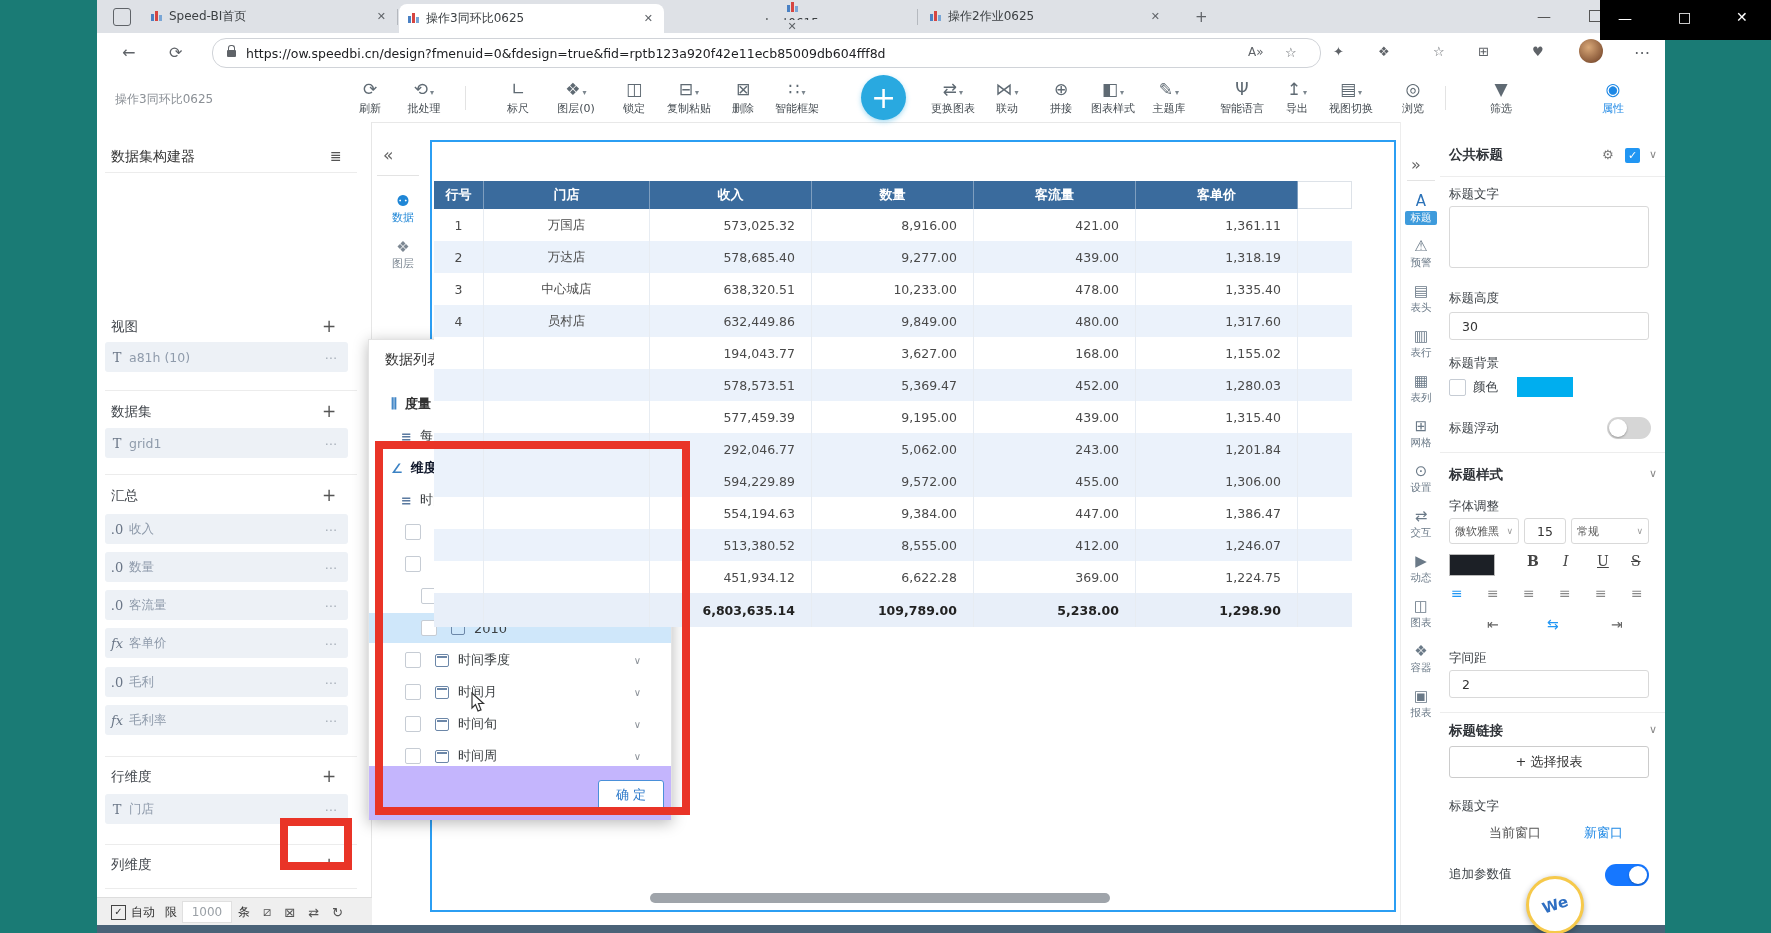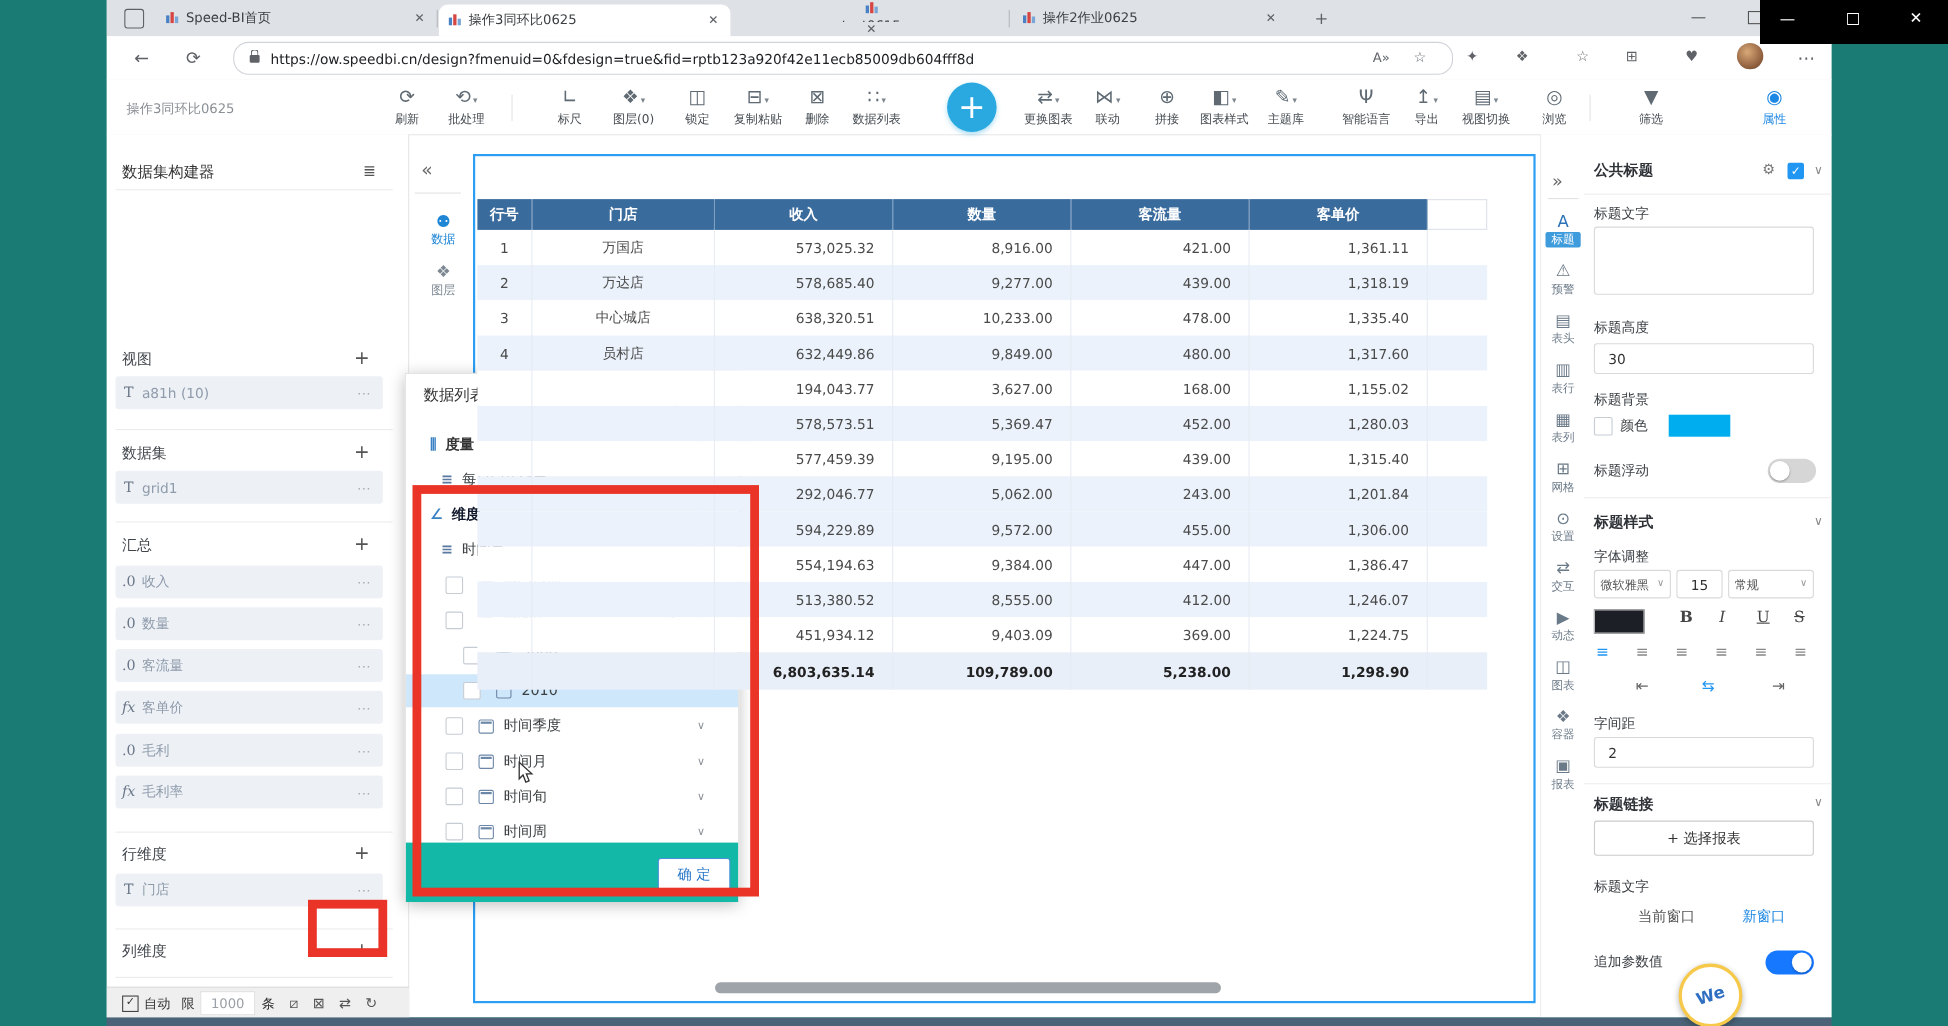--- a/index.html
+++ b/index.html
@@ -166,21 +166,21 @@
         <div class="titem" style="left: 558px; width: 68px;">
           <div class="ic">⊟<span class="dd">▾</span></div>
           <div class="lb">复制粘贴</div>
         </div>
         <div class="titem" style="left: 612px; width: 68px;">
           <div class="ic">⊠</div>
           <div class="lb">删除</div>
         </div>
         <div class="titem" style="left: 666px; width: 68px;">
           <div class="ic">∷<span class="dd">▾</span></div>
-          <div class="lb">数据列表</div>
+          <div class="lb">智能框架</div>
         </div>
         <div class="tsep" style="left: 368px;"></div>
         <div class="abs" style="left: 764px; top: 3px; width: 45px; height: 45px; border-radius: 50%; background: rgb(41, 169, 224); color: rgb(255, 255, 255); font-size: 30px; display: flex; align-items: center; justify-content: center; box-shadow: rgba(41, 169, 224, 0.4) 0px 2px 5px;">+</div>
         <div class="titem" style="left: 822px; width: 68px;">
           <div class="ic">⇄<span class="dd">▾</span></div>
           <div class="lb">更换图表</div>
         </div>
         <div class="titem" style="left: 876px; width: 68px;">
           <div class="ic">⋈<span class="dd">▾</span></div>
           <div class="lb">联动</div>
@@ -412,21 +412,21 @@
           <div class="tcell ctr" style="width: 166px;"></div>
           <div class="tcell num" style="width: 162px;">513,380.52</div>
           <div class="tcell num" style="width: 162px;">8,555.00</div>
           <div class="tcell num" style="width: 162px;">412.00</div>
           <div class="tcell num" style="width: 162px;">1,246.07</div>
         </div>
         <div class="trow" style="height: 32px; background: rgb(255, 255, 255);">
           <div class="tcell ctr" style="width: 50px;"></div>
           <div class="tcell ctr" style="width: 166px;"></div>
           <div class="tcell num" style="width: 162px;">451,934.12</div>
-          <div class="tcell num" style="width: 162px;">9,403.09</div>
+          <div class="tcell num" style="width: 162px;">6,622.28</div>
           <div class="tcell num" style="width: 162px;">369.00</div>
           <div class="tcell num" style="width: 162px;">1,224.75</div>
         </div>
         <div class="trow" style="height: 34px; background: rgb(232, 239, 249); font-weight: 700;">
           <div class="tcell ctr" style="width: 50px; color: rgb(34, 34, 34); font-weight: 700;"></div>
           <div class="tcell ctr" style="width: 166px; color: rgb(34, 34, 34); font-weight: 700;"></div>
           <div class="tcell num" style="width: 162px; color: rgb(34, 34, 34); font-weight: 700;">6,803,635.14</div>
           <div class="tcell num" style="width: 162px; color: rgb(34, 34, 34); font-weight: 700;">109,789.00</div>
           <div class="tcell num" style="width: 162px; color: rgb(34, 34, 34); font-weight: 700;">5,238.00</div>
           <div class="tcell num" style="width: 162px; color: rgb(34, 34, 34); font-weight: 700;">1,298.90</div>
@@ -502,21 +502,21 @@
             <span>时间旬</span>
             <span class="chev">∨</span>
           </div>
           <div class="treerow" style="top: 362px; padding-left: 36px; box-sizing: border-box;">
             <span class="cb" style="margin-right: 14px;"></span>
             <span class="cal" style="margin-right: 9px;"></span>
             <span>时间周</span>
             <span class="chev">∨</span>
           </div>
         </div>
-      <div class="abs" style="left:0;top:426px;width:302px;height:54px;background:#14b8a6">
+      <div class="abs" style="left:0;top:426px;width:302px;height:54px;background:#c4b5fd">
         <div class="abs" style="left:229px;top:14px;width:64px;height:28px;border:1px solid #4a90d9;border-radius:3px;color:#2b78c9;font-size:13px;display:flex;align-items:center;justify-content:center;background:#fff">确 定</div>
       </div>
     </div>
 
     <div id="rightstrip">
       <div class="abs" style="left:10px;top:33px;font-size:16px;color:#666">»</div>
       <div class="abs" style="left:6px;top:58px;width:28px;height:1px;background:#e3e3e3"></div>
       <div id="stripitems">
           <div class="stripitem active" style="top: 70px;">
             <div class="ic">A</div>

